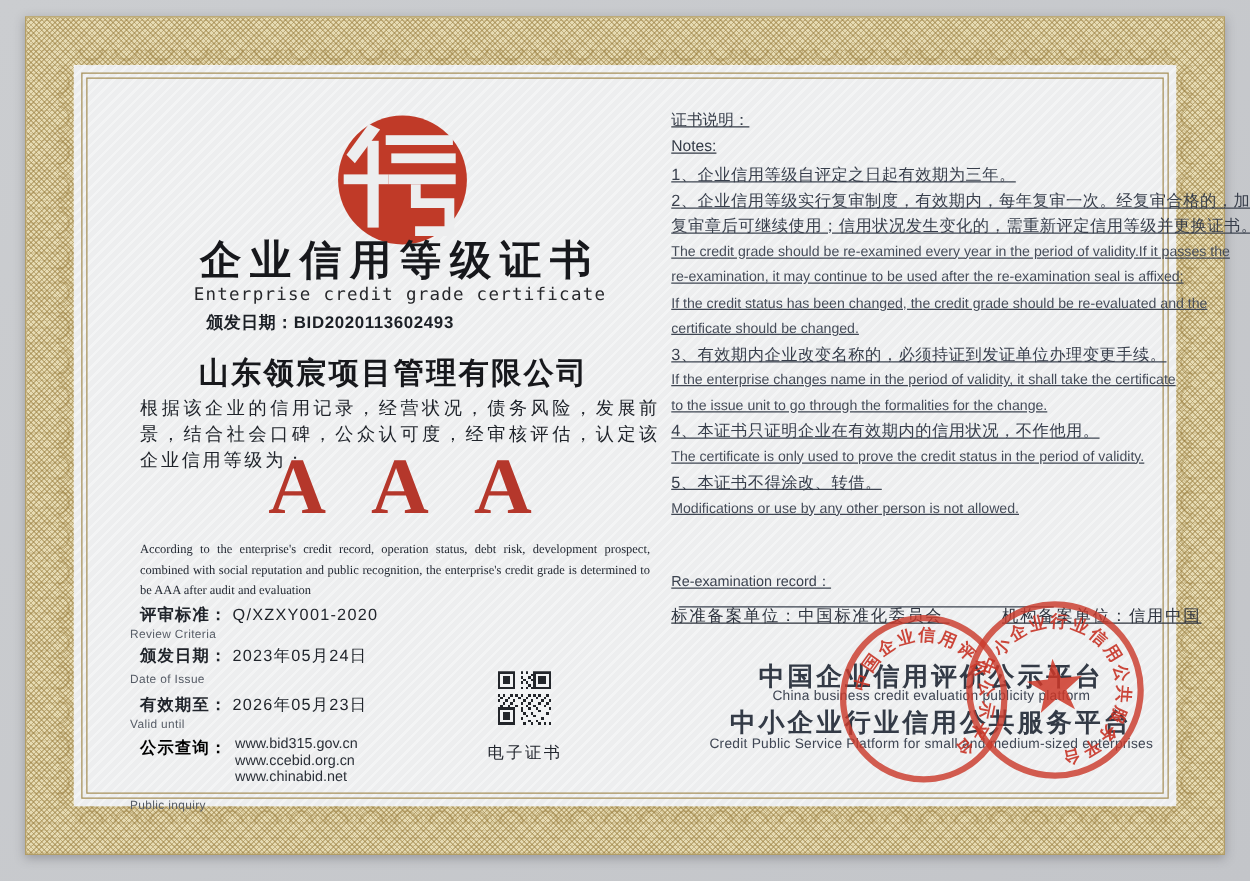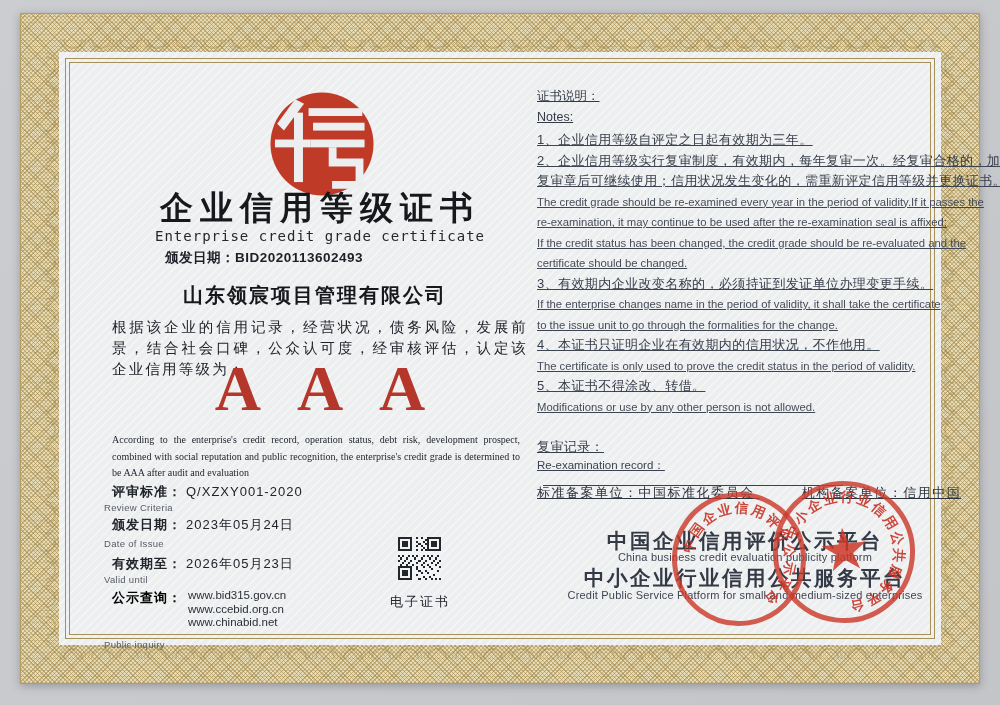--- a/index.html
+++ b/index.html
@@ -20,21 +20,21 @@
   .sc.t{left:38px;right:38px;top:25px;height:14px;background:radial-gradient(circle at 14px 0,transparent 8px,rgba(150,122,58,.6) 9px,transparent 10.5px,transparent 11.5px,rgba(150,122,58,.4) 12.5px,transparent 13.5px);background-size:28px 14px;background-repeat:repeat-x;}
   .sc.b{left:38px;right:38px;bottom:25px;height:14px;background:radial-gradient(circle at 14px 14px,transparent 8px,rgba(150,122,58,.6) 9px,transparent 10.5px,transparent 11.5px,rgba(150,122,58,.4) 12.5px,transparent 13.5px);background-size:28px 14px;background-repeat:repeat-x;}
   .sc.l{top:38px;bottom:38px;left:25px;width:14px;background:radial-gradient(circle at 0 14px,transparent 8px,rgba(150,122,58,.6) 9px,transparent 10.5px,transparent 11.5px,rgba(150,122,58,.4) 12.5px,transparent 13.5px);background-size:14px 28px;background-repeat:repeat-y;}
   .sc.r{top:38px;bottom:38px;right:25px;width:14px;background:radial-gradient(circle at 14px 14px,transparent 8px,rgba(150,122,58,.6) 9px,transparent 10.5px,transparent 11.5px,rgba(150,122,58,.4) 12.5px,transparent 13.5px);background-size:14px 28px;background-repeat:repeat-y;}
   
   .abs{position:absolute;}
   .ctr{text-align:center;}
   .title{left:105px;width:430px;top:186px;font-size:33px;font-weight:700;letter-spacing:7px;color:#17181c;white-space:nowrap;}
   .subtitle{left:105px;width:430px;top:228px;font-family:"DejaVu Sans Mono",monospace;font-size:14px;letter-spacing:1px;color:#26272b;}
   .certno{left:165px;width:430px;top:249px;font-size:13.5px;font-weight:700;color:#1c2026;letter-spacing:.5px;}
-  .company{left:95px;width:440px;top:282px;font-size:20px;font-weight:700;letter-spacing:2px;color:#17181c;}
+  .company{left:95px;width:440px;top:282px;font-size:24px;font-weight:700;letter-spacing:2px;color:#17181c;}
   .stmzh{left:112px;width:416px;top:317px;font-size:14.5px;letter-spacing:2.2px;line-height:21px;color:#20242b;text-align:justify;}
   .grade{left:105px;width:430px;top:352px;font-family:"Liberation Serif",serif;font-size:64px;font-weight:700;letter-spacing:36px;padding-left:36px;box-sizing:border-box;color:#b5372b;}
   .stmen{left:112px;width:408px;top:432px;font-family:"Liberation Serif",serif;font-size:10px;line-height:16.5px;color:#222832;text-align:justify;}
   .fld{left:112px;white-space:nowrap;font-size:13px;color:#20242b;letter-spacing:1px;}
   .fld b{font-weight:700;margin-right:4px;}
   .sub{left:104px;font-size:9.5px;color:#565c66;letter-spacing:.3px;}
   .urls{display:flex;}
   .urls .lbl{font-weight:700;font-size:13px;letter-spacing:1px;margin-right:6px;white-space:nowrap;}
   .urls .stack{font-size:11.5px;line-height:13.5px;color:#2a2f37;}
   .qrbox{left:398px;top:537px;width:43px;height:43px;}
@@ -155,21 +155,20 @@
     <div class="nline en">certificate should be changed.</div>
     <div class="nline zh">3、有效期内企业改变名称的，必须持证到发证单位办理变更手续。</div>
     <div class="nline en">If the enterprise changes name in the period of validity, it shall take the certificate</div>
     <div class="nline en">to the issue unit to go through the formalities for the change.</div>
     <div class="nline zh">4、本证书只证明企业在有效期内的信用状况，不作他用。</div>
     <div class="nline en">The certificate is only used to prove the credit status in the period of validity.</div>
     <div class="nline zh">5、本证书不得涂改、转借。</div>
     <div class="nline en">Modifications or use by any other person is not allowed.</div>
   </div>
 
-  <div class="abs rc nline zh" style="top:437px">复审记录：</div>
   <div class="abs rc reexam-row" style="top:458px">
     <span>Re-examination record：</span><span class="uline"></span>
   </div>
 
   <div class="abs rc filing" style="top:484px">
     <span>标准备案单位：中国标准化委员会</span>
     <span>机构备案单位：信用中国</span>
   </div>
 
   <div class="abs ctr" style="left:545px;width:400px;top:527px">

